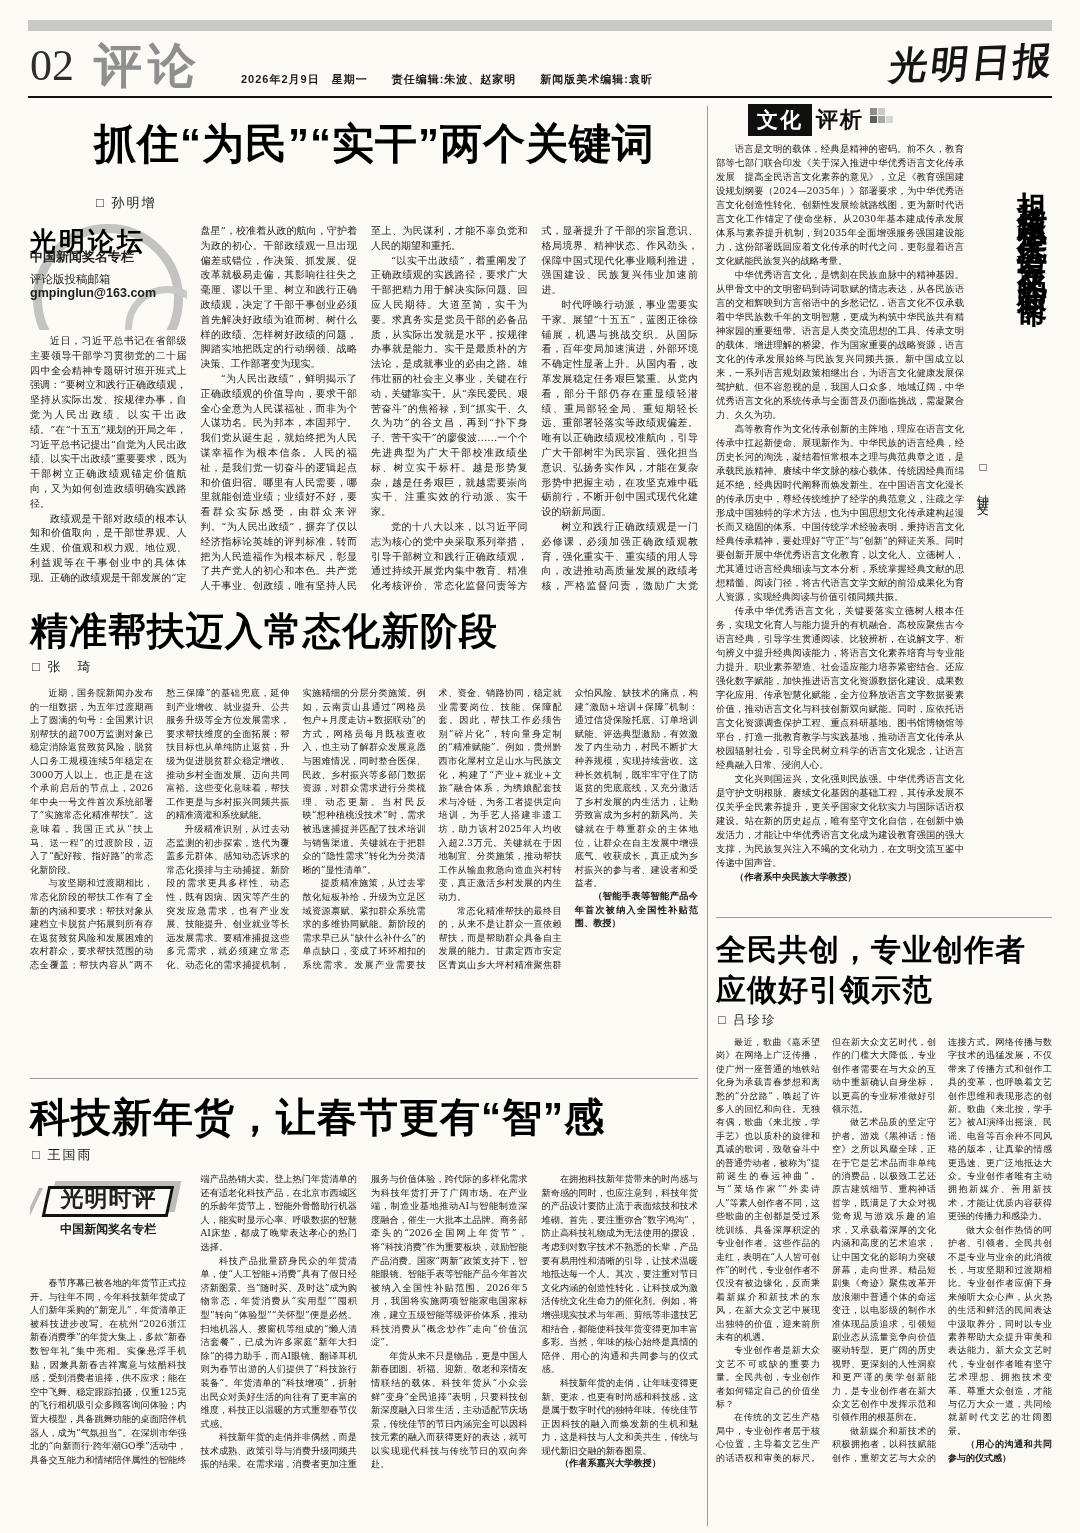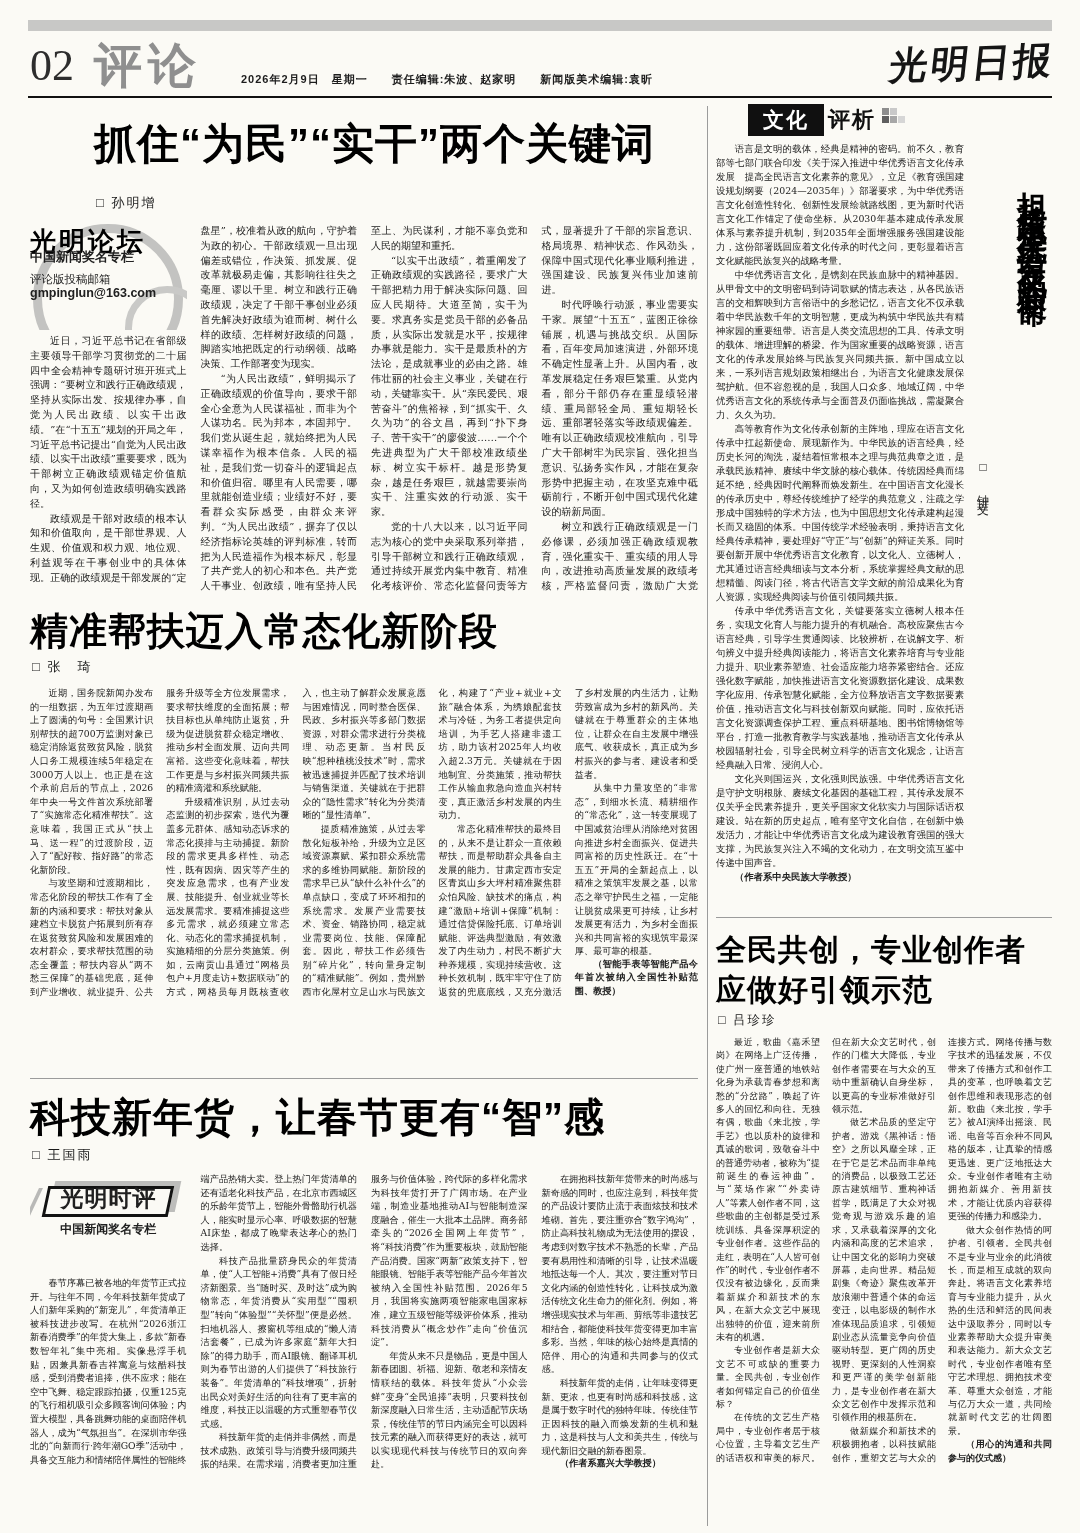--- a/index.html
+++ b/index.html
@@ -44,21 +44,21 @@
   
   .sp{position:relative;height:100px;text-align:center;break-inside:avoid;margin-bottom:4px;
       font-family:"Liberation Sans","DejaVu Sans",sans-serif}
   .sp-frame{display:inline-block;margin-top:14px;border:3px solid #121212;padding:3px 12px;
             transform:skewX(-12deg);background:#fbfaf5;box-shadow:6px -5px 0 0 #bdbdbb}
   .sp-frame>span{display:inline-block;transform:skewX(12deg);font-size:23px;font-weight:900;letter-spacing:1px}
   .sp-slash{position:absolute;left:2px;top:16px;width:10px;height:30px;border-left:4px solid #b9b9b7;transform:skewX(-25deg)}
   .sp-sub{font-size:12px;font-weight:800;margin-top:6px}
   
   .ctag{display:flex;align-items:center;gap:2px;font-family:"Liberation Sans","DejaVu Sans",sans-serif}
-  .ctag .black{background:#101010;color:#fff;font-size:21px;font-weight:900;padding:2px 15px;letter-spacing:2px}
+  .ctag .black{background:#101010;color:#fff;font-size:21px;font-weight:900;padding:2px 9px;letter-spacing:2px}
   .ctag .rest{color:#101010;font-size:22px;font-weight:900;letter-spacing:2px;padding-left:2px}
   .px{display:grid;grid-template-columns:repeat(3,7px);grid-auto-rows:7px;gap:1px;margin-left:4px;margin-top:-10px}
   .px i{display:block}
   
   .vert{writing-mode:vertical-rl}
   .a4-strip{position:relative;width:80px;flex:none}
   .a4-headline{position:absolute;right:0;top:26px;font-size:30px;font-weight:900;letter-spacing:7px;
                font-family:"Liberation Sans","DejaVu Sans",sans-serif;color:#000}
   .a4-byline{position:absolute;left:2px;top:318px;font-size:12px;letter-spacing:4px;
              font-family:"Liberation Sans",sans-serif}
@@ -104,21 +104,20 @@
   <div class="abs hl" style="left:30px;top:606px;font-size:38px">精准帮扶迈入常态化新阶段</div>
   <div class="abs byline" style="left:32px;top:658px">□ 张　琦</div>
 
   <div class="abs body-text a2-body cols5" style="left:30px;top:686px;width:668px;height:386px">
     <div>
         <p>近期，国务院新闻办发布的一组数据，为五年过渡期画上了圆满的句号：全国累计识别帮扶的超700万监测对象已稳定消除返贫致贫风险，脱贫人口务工规模连续5年稳定在3000万人以上。也正是在这个承前启后的节点上，2026年中央一号文件首次系统部署了“实施常态化精准帮扶”。这意味着，我国正式从“扶上马、送一程”的过渡阶段，迈入了“配好鞍、指好路”的常态化新阶段。</p>
         <p>与攻坚期和过渡期相比，常态化阶段的帮扶工作有了全新的内涵和要求：帮扶对象从建档立卡脱贫户拓展到所有存在返贫致贫风险和发展困难的农村群众，要求帮扶范围的动态全覆盖；帮扶内容从“两不愁三保障”的基础兜底，延伸到产业增收、就业提升、公共服务升级等全方位发展需求，要求帮扶维度的全面拓展；帮扶目标也从单纯防止返贫，升级为促进脱贫群众稳定增收、推动乡村全面发展、迈向共同富裕。这些变化意味着，帮扶工作更是与乡村振兴同频共振的精准滴灌和系统赋能。</p>
         <p>升级精准识别，从过去动态监测的初步探索，迭代为覆盖多元群体、感知动态诉求的常态化摸排与主动捕捉。新阶段的需求更具多样性、动态性，既有因病、因灾等产生的突发应急需求，也有产业发展、技能提升、创业就业等长远发展需求。要精准捕捉这些多元需求，就必须建立常态化、动态化的需求捕捉机制，实施精细的分层分类施策。例如，云南贡山县通过“网格员包户+月度走访+数据联动”的方式，网格员每月既核查收入，也主动了解群众发展意愿与困难情况，同时整合医保、民政、乡村振兴等多部门数据资源，对群众需求进行分类梳理、动态更新。当村民反映“想种植桃没技术”时，需求被迅速捕捉并匹配了技术培训与销售渠道。关键就在于把群众的“隐性需求”转化为分类清晰的“显性清单”。</p>
         <p>提质精准施策，从过去零散化短板补给，升级为立足区域资源禀赋、紧扣群众系统需求的多维协同赋能。新阶段的需求早已从“缺什么补什么”的单点缺口，变成了环环相扣的系统需求。发展产业需要技术、资金、销路协同，稳定就业需要岗位、技能、保障配套。因此，帮扶工作必须告别“碎片化”，转向量身定制的“精准赋能”。例如，贵州黔西市化屋村立足山水与民族文化，构建了“产业+就业+文旅”融合体系，为绣娘配套技术与冷链，为务工者提供定向培训，为手艺人搭建非遗工坊，助力该村2025年人均收入超2.3万元。关键就在于因地制宜、分类施策，推动帮扶工作从输血救急向造血兴村转变，真正激活乡村发展的内生动力。</p>
         <p>常态化精准帮扶的最终目的，从来不是让群众一直依赖帮扶，而是帮助群众具备自主发展的能力。甘肃定西市安定区青岚山乡大坪村精准聚焦群众怕风险、缺技术的痛点，构建“激励+培训+保障”机制：通过信贷保险托底、订单培训赋能、评选典型激励，有效激发了内生动力，村民不断扩大种养规模，实现持续营收。这种长效机制，既牢牢守住了防返贫的兜底底线，又充分激活了乡村发展的内生活力，让勤劳致富成为乡村的新风尚。关键就在于尊重群众的主体地位，让群众在自主发展中增强底气、收获成长，真正成为乡村振兴的参与者、建设者和受益者。</p>
-        <p>从集中力量攻坚的“非常态”，到细水长流、精耕细作的“常态化”，这一转变展现了中国减贫治理从消除绝对贫困向推进乡村全面振兴、促进共同富裕的历史性跃迁。在“十五五”开局的全新起点上，以精准之策筑牢发展之基，以常态之举守护民生之福，一定能让脱贫成果更可持续，让乡村发展更有活力，为乡村全面振兴和共同富裕的实现筑牢最深厚、最可靠的根基。</p>
         <p class="attr">（智能手表等智能产品今年首次被纳入全国性补贴范围、教授）</p>
       </div>
   </div>
 
   <div class="abs divider" style="left:30px;top:1078px;width:668px;height:1px"></div>
 
   <div class="abs hl" style="left:30px;top:1090px;font-size:40px">科技新年货，让春节更有“智”感</div>
   <div class="abs byline" style="left:32px;top:1146px">□ 王国雨</div>
 
   <div class="abs body-text a3-body cols4" style="left:30px;top:1172px;width:668px;height:354px">
@@ -174,18 +173,18 @@
 应做好引领示范</div>
   <div class="abs byline" style="left:718px;top:1012px;font-size:12.5px">□ 吕珍珍</div>
 
   <div class="abs body-text a5-body cols3" style="left:716px;top:1036px;width:336px;height:492px">
     <div>
         <p>最近，歌曲《嘉禾望岗》在网络上广泛传播，使广州一座普通的地铁站化身为承载青春梦想和离愁的“分岔路”，唤起了许多人的回忆和向往。无独有偶，歌曲《来北按，学手艺》也以质朴的旋律和真诚的歌词，致敬奋斗中的普通劳动者，被称为“提前诞生的春运神曲”。与“菜场作家”“外卖诗人”等素人创作者不同，这些歌曲的主创都是受过系统训练、具备深厚积淀的专业创作者。这些作品的走红，表明在“人人皆可创作”的时代，专业创作者不仅没有被边缘化，反而乘着新媒介和新技术的东风，在新大众文艺中展现出独特的价值，迎来前所未有的机遇。</p>
         <p>专业创作者是新大众文艺不可或缺的重要力量。全民共创，专业创作者如何锚定自己的价值坐标？</p>
         <p>在传统的文艺生产格局中，专业创作者居于核心位置，主导着文艺生产的话语权和审美的标尺。但在新大众文艺时代，创作的门槛大大降低，专业创作者需要在与大众的互动中重新确认自身坐标，以更高的专业标准做好引领示范。</p>
         <p>做艺术品质的坚定守护者。游戏《黑神话：悟空》之所以风靡全球，正在于它是艺术品而非单纯的消费品，以极致工艺还原古建筑细节、重构神话哲学，既满足了大众对视觉奇观与游戏乐趣的追求，又承载着深厚的文化内涵和高度的艺术追求，让中国文化的影响力突破屏幕，走向世界。精品短剧集《奇迹》聚焦改革开放浪潮中普通个体的命运变迁，以电影级的制作水准体现品质追求，引领短剧业态从流量竞争向价值驱动转型。更广阔的历史视野、更深刻的人性洞察和更严谨的美学创新能力，是专业创作者在新大众文艺创作中发挥示范和引领作用的根基所在。</p>
         <p>做新媒介和新技术的积极拥抱者，以科技赋能创作，重塑文艺与大众的连接方式。网络传播与数字技术的迅猛发展，不仅带来了传播方式和创作工具的变革，也呼唤着文艺创作思维和表现形态的创新。歌曲《来北按，学手艺》被AI演绎出摇滚、民谣、电音等百余种不同风格的版本，让真挚的情感更迅速、更广泛地抵达大众。专业创作者唯有主动拥抱新媒介、善用新技术，才能让优质内容获得更强的传播力和感染力。</p>
-        <p>做大众创作热情的呵护者、引领者。全民共创不是专业与业余的此消彼长，而是相互成就的双向奔赴。将语言文化素养培育与专业能力提升，从火热的生活和鲜活的民间表达中汲取养分，同时以专业素养帮助大众提升审美和表达能力。新大众文艺时代，专业创作者唯有坚守艺术理想、拥抱技术变革、尊重大众创造，才能与亿万大众一道，共同绘就新时代文艺的壮阔图景。</p>
+        <p>做大众创作热情的呵护者、引领者。全民共创不是专业与业余的此消彼长，与攻坚期和过渡期相比。专业创作者应俯下身来倾听大众心声，从火热的生活和鲜活的民间表达中汲取养分，同时以专业素养帮助大众提升审美和表达能力。新大众文艺时代，专业创作者唯有坚守艺术理想、拥抱技术变革、尊重大众创造，才能与亿万大众一道，共同绘就新时代文艺的壮阔图景。</p>
         <p class="attr">（用心的沟通和共同参与的仪式感）</p>
       </div>
   </div>
 
 </div>
 
 </body></html>

